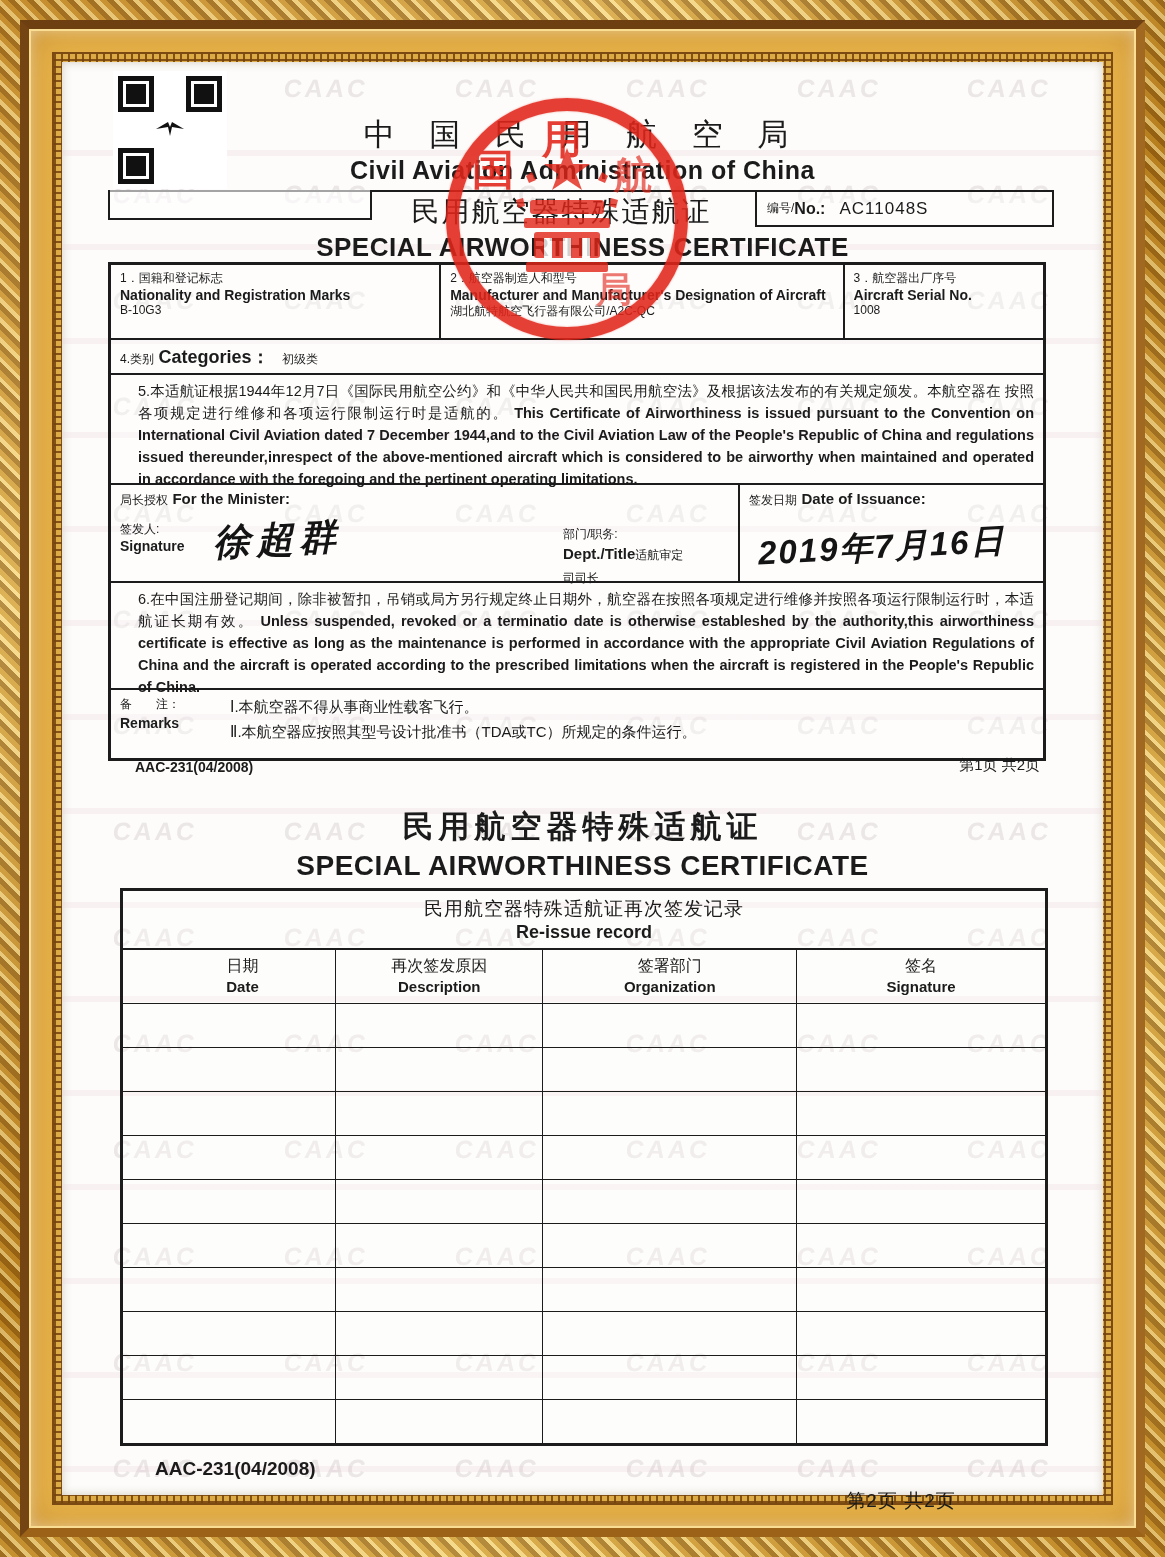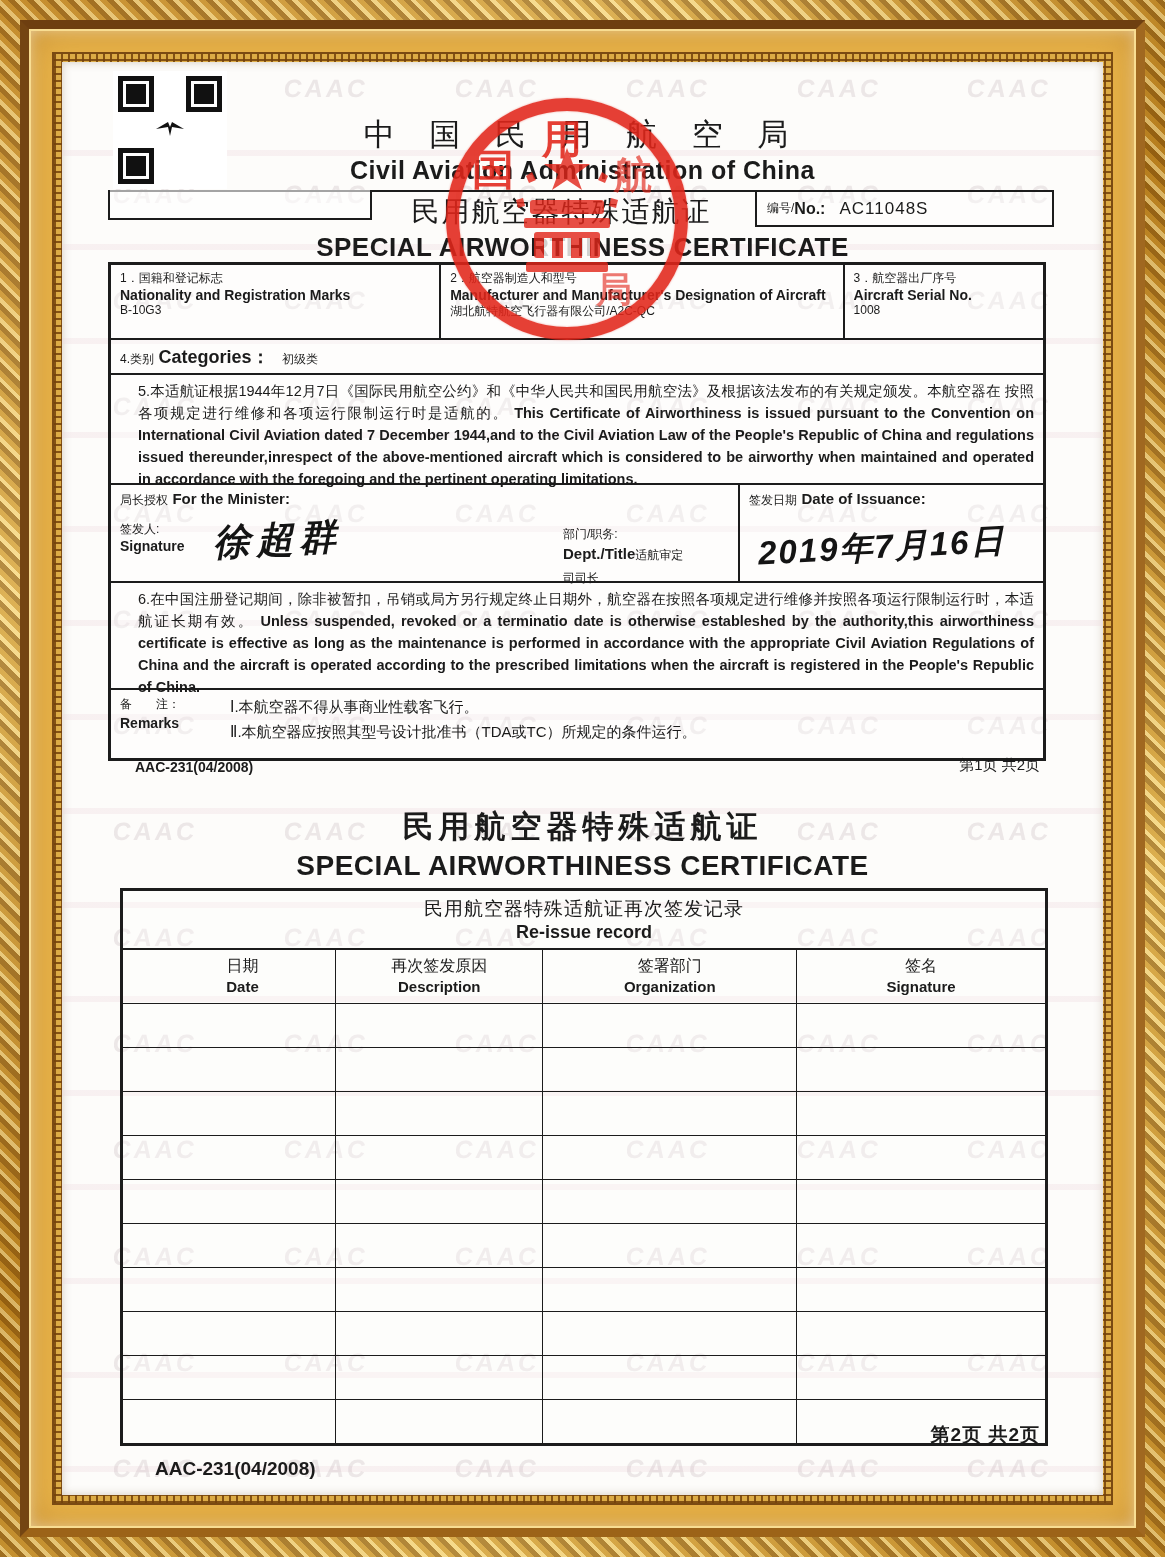--- a/index.html
+++ b/index.html
@@ -98,21 +98,21 @@
   .rt-caption .c2{font-size:18px;font-weight:700;}
   .rt-head{display:flex;height:53px;box-sizing:border-box;}
   .rt-col{box-sizing:border-box;display:flex;flex-direction:column;align-items:center;justify-content:center;line-height:1.3;}
   .rt-col + .rt-col{border-left:1.5px solid #1c1c1c;}
   .w1{width:23%;padding-left:27px;}.w2{width:22.5%;}.w3{width:27.5%;}.w4{width:27%;}
   .rt-col .zh{font-size:16px;}.rt-col .lt{font-size:15px;font-weight:700;}
   .rt-row{display:flex;height:44px;border-top:1.5px solid #1c1c1c;box-sizing:border-box;}
   .rt-row div{box-sizing:border-box;height:100%;}
   .rt-row div + div{border-left:1.5px solid #1c1c1c;}
   .footer2-left{left:93px;top:1396px;font-weight:700;font-size:19px;}
-  .footer2-right{left:700px;top:1360px;width:278px;text-align:right;font-weight:700;font-size:19px;letter-spacing:1px;}
+  .footer2-right{left:700px;top:1426px;width:278px;text-align:center;font-weight:400;font-size:19px;letter-spacing:1px;}
   
   .seal{left:384px;top:36px;width:242px;height:242px;z-index:5;opacity:.88;pointer-events:none;}
   .seal-ring{position:absolute;inset:0;border:13px solid #e2261a;border-radius:50%;
     box-shadow:0 0 2px rgba(226,38,26,.5), inset 0 0 2px rgba(226,38,26,.5);}
   .seal-char{position:absolute;color:#e2261a;font-weight:700;}
   .seal svg{position:absolute;left:50px;top:44px;}
 </style>
 </head>
 <body>
 

